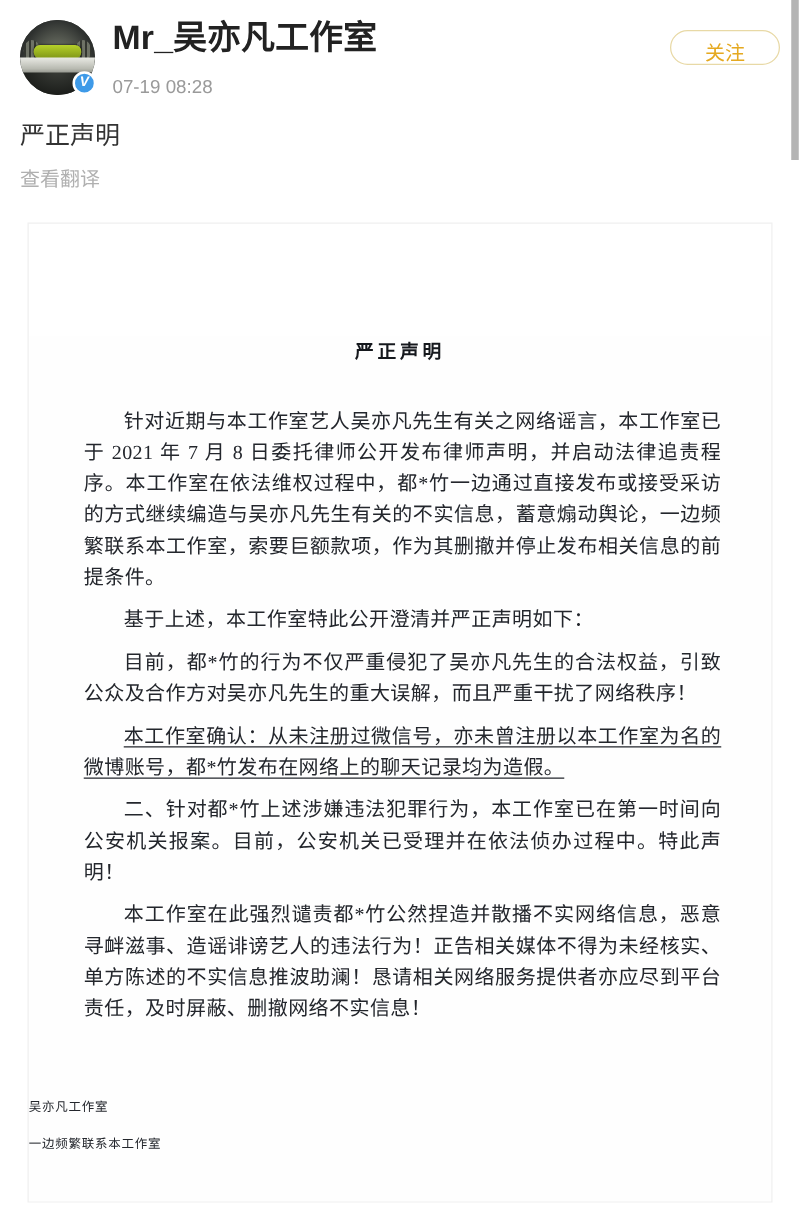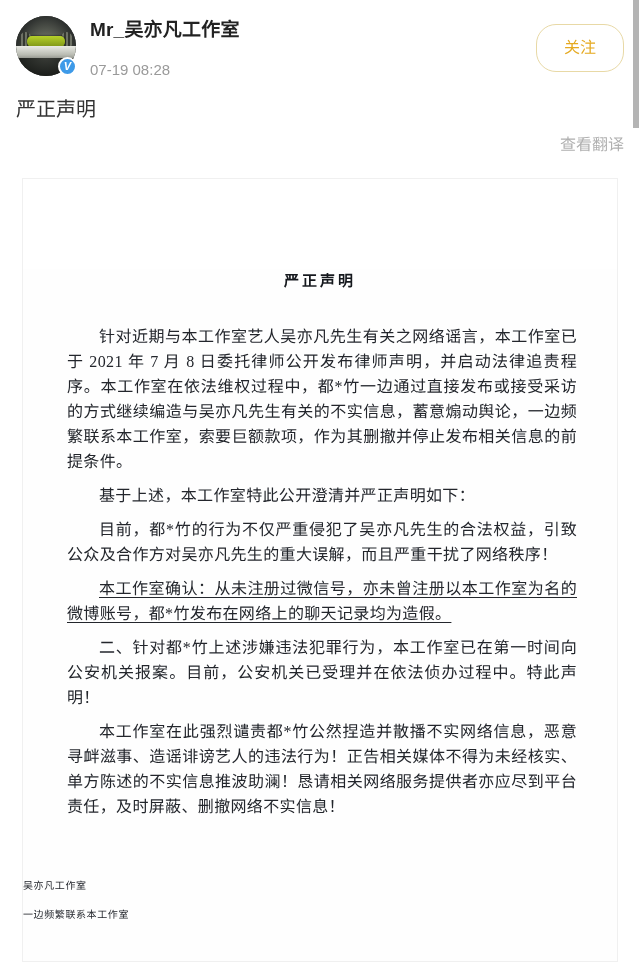--- a/index.html
+++ b/index.html
@@ -96,39 +96,39 @@
     text-align: center;
   }
 
   .id-block {
     margin-left: 14px;
     padding-top: 2px;
     flex: 1 1 auto;
     min-width: 0;
   }
   .user-name {
-    font-size: 19px;
+    font-size: 27px;
     font-weight: bold;
     color: #222222;
     letter-spacing: .2px;
     line-height: 28px;
     white-space: nowrap;
   }
   .post-time {
     margin-top: 16px;
     font-size: 15px;
     color: #9a9a9a;
     line-height: 20px;
   }
 
   .follow-btn {
     flex: 0 0 auto;
     margin-top: 10px;
     width: 88px;
-    height: 48px;
+    height: 28px;
     border: 1px solid #e8d9a6;
     border-radius: 20px;
     background: #ffffff;
     color: #e5a920;
     font-size: 16px;
     line-height: 38px;
     text-align: center;
     cursor: pointer;
     font-family: "Liberation Sans", sans-serif;
     padding: 0;
@@ -140,21 +140,20 @@
     font-size: 20px;
     color: #333333;
     line-height: 30px;
   }
   .translate-link {
     padding: 10px 16px 0 16px;
     font-size: 16px;
     color: #b0b0b0;
     line-height: 22px;
     cursor: pointer;
-    text-align: right;
   }
 
   
   .doc-wrap {
     position: absolute;
     left: 22px;
     top: 178px;
     width: 596px;
     height: 784px;
     background: #ffffff;

